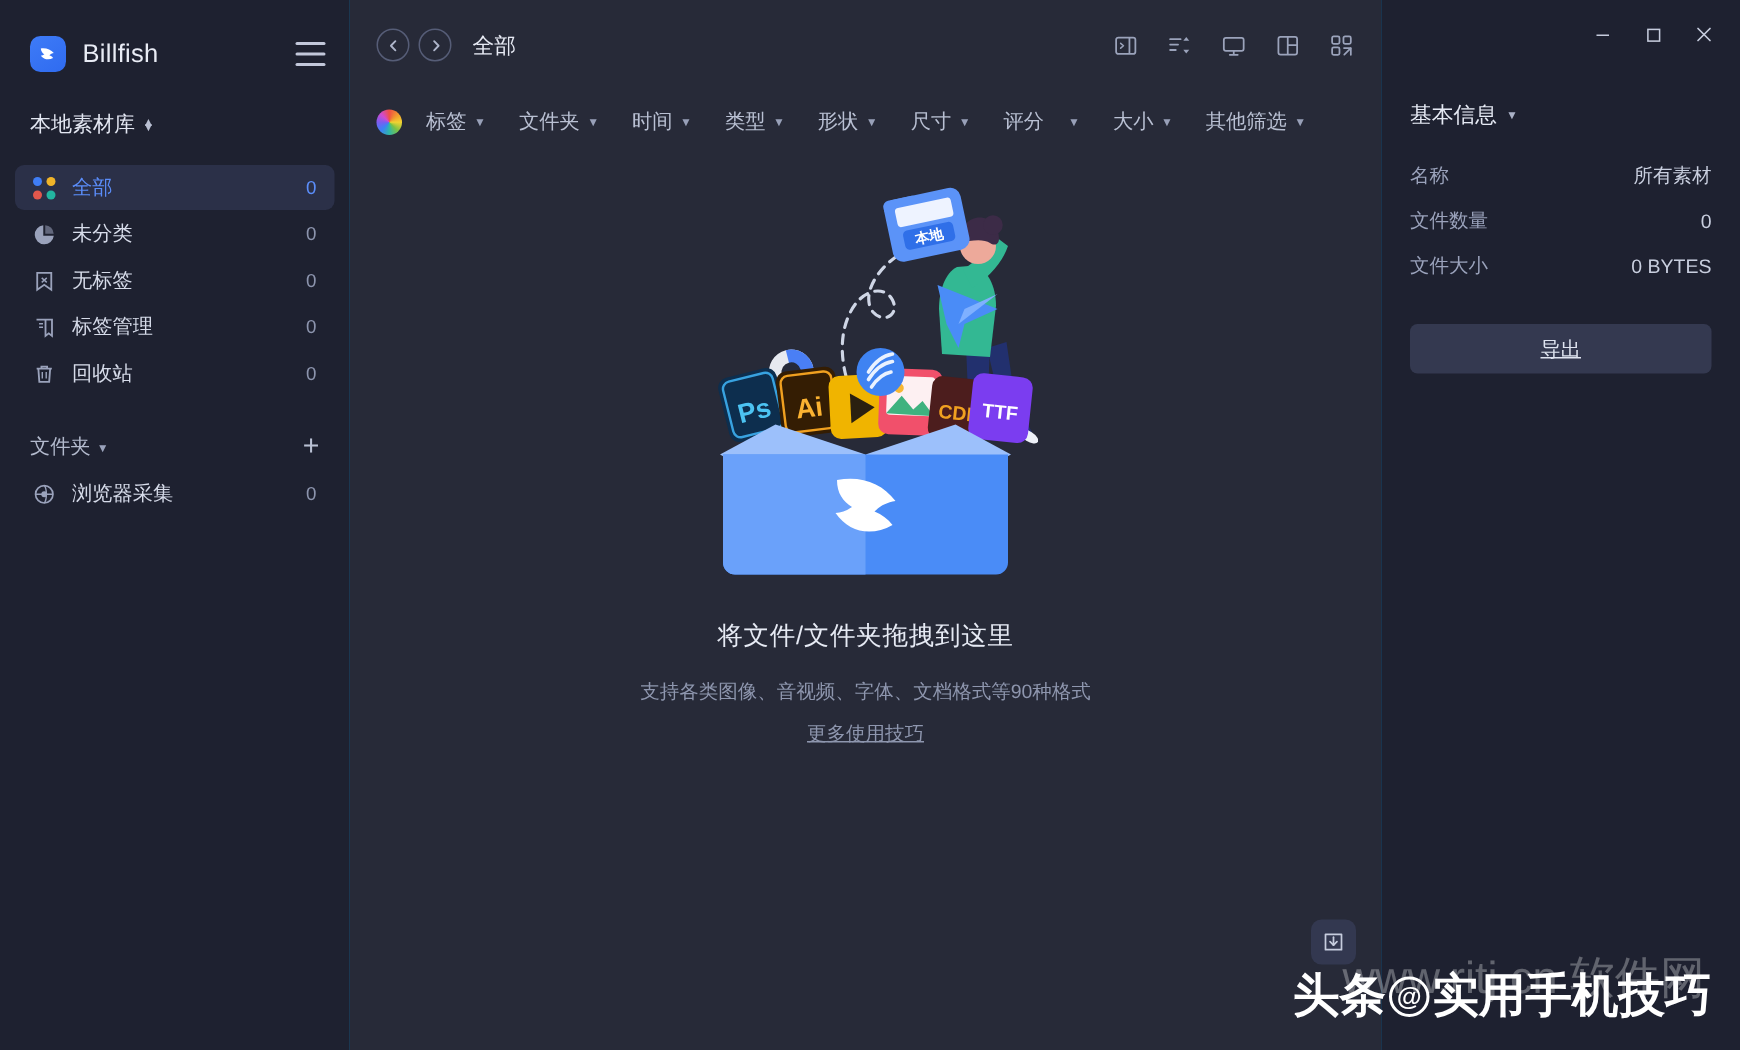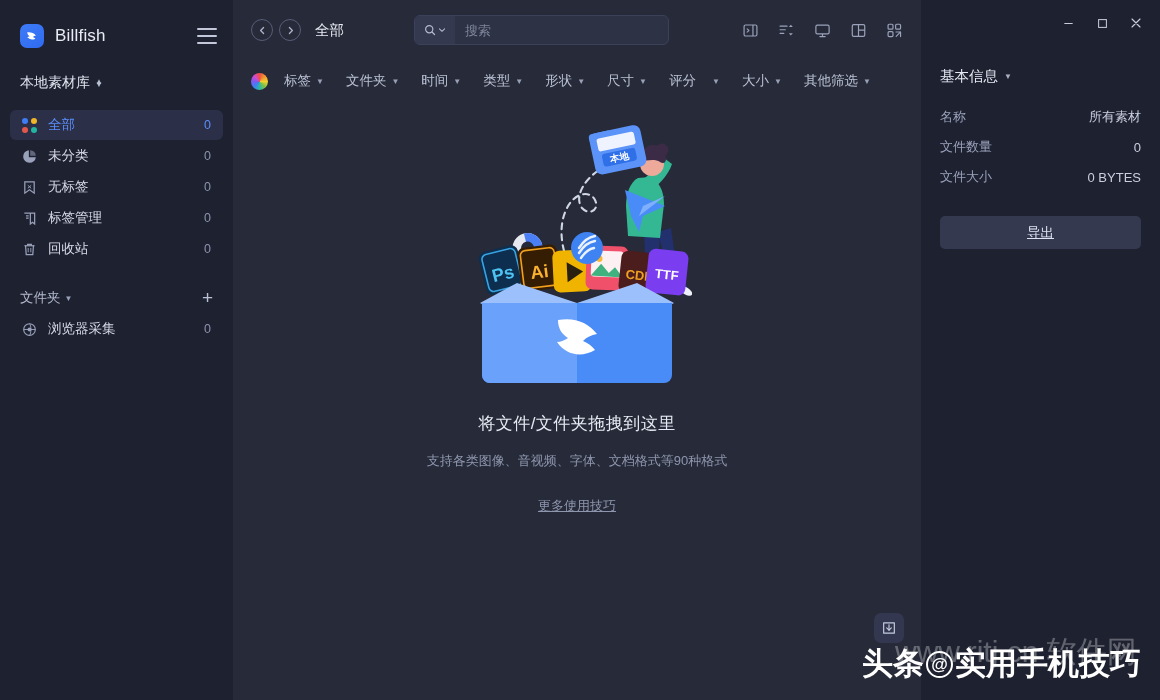--- a/index.html
+++ b/index.html
@@ -214,21 +214,21 @@
   .empty-title {
     color:#e6eaf4; font-size: 17px;
     margin-top: 22px; letter-spacing:.5px;
   }
   .empty-sub {
     color:#8e96ae; font-size: 13px;
     margin-top: 17px;
   }
   .empty-link {
     color:#8e96ae; font-size: 13px;
-    margin-top: 27px;
+    margin-top: 10px;
     text-decoration: underline;
     cursor:pointer;
   }
 
   .fab {
     position:absolute;
     right: 17px; bottom: 57px;
     width: 30px; height: 30px;
     border-radius: 7px;
     background: #333850;
@@ -432,32 +432,20 @@
             <path d="M6.2 1.6L2.9 5l3.3 3.4"></path>
           </svg>
       </div>
       <div class="navbtn">
         <svg width="9" height="9" viewBox="0 0 10 10" fill="none" stroke="currentColor" stroke-width="1.4" stroke-linecap="round" stroke-linejoin="round">
             <path d="M3.8 1.6L7.1 5l-3.3 3.4"></path>
           </svg>
       </div>
       <div class="crumb">全部</div>
 
-      <div class="search-wrap">
-        <div class="search-pre">
-          <svg width="12" height="12" viewBox="0 0 14 14" fill="none" stroke="currentColor" stroke-width="1.4">
-              <circle cx="6.1" cy="6.1" r="4.2"></circle>
-              <path d="M9.3 9.3l3 3" stroke-linecap="round"></path>
-            </svg>
-          <svg width="8" height="8" viewBox="0 0 10 10" fill="none" stroke="currentColor" stroke-width="1.3" stroke-linecap="round" stroke-linejoin="round">
-              <path d="M1.8 3.6L5 6.6l3.2-3"></path>
-            </svg>
-        </div>
-        <input class="search-input" value="" placeholder="搜索" style="">
-      </div>
 
       <div class="tool-icons">
         <div class="ticon">
           <svg width="17" height="17" viewBox="0 0 18 18" fill="none" stroke="currentColor" stroke-width="1.25">
             <rect x="2.2" y="3.2" width="13.6" height="11.6" rx="1.6"></rect>
             <path d="M11.6 3.2v11.6"></path>
             <path d="M5.4 7.3l2 1.7-2 1.7" stroke-linecap="round" stroke-linejoin="round" stroke-width="1.1"></path>
           </svg>
         </div>
         <div class="ticon">

